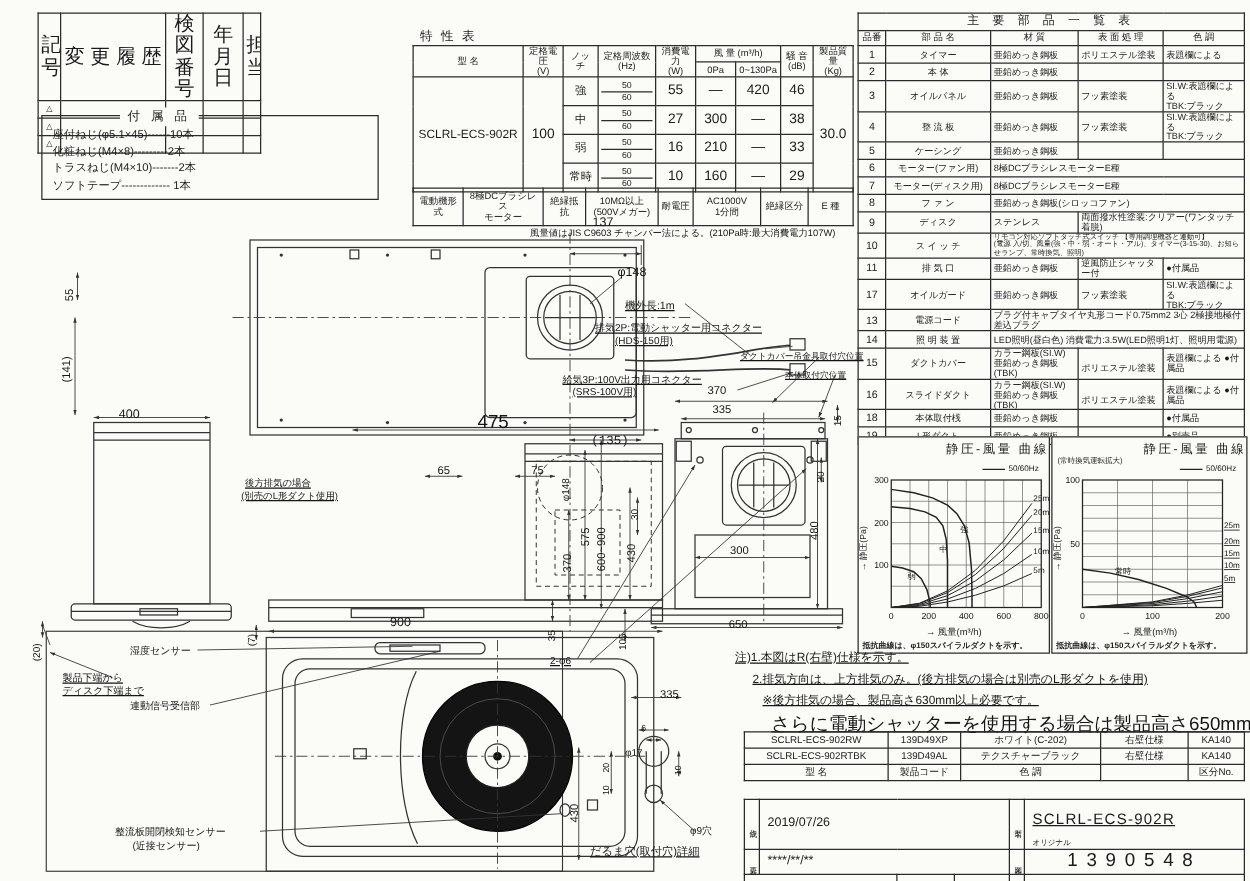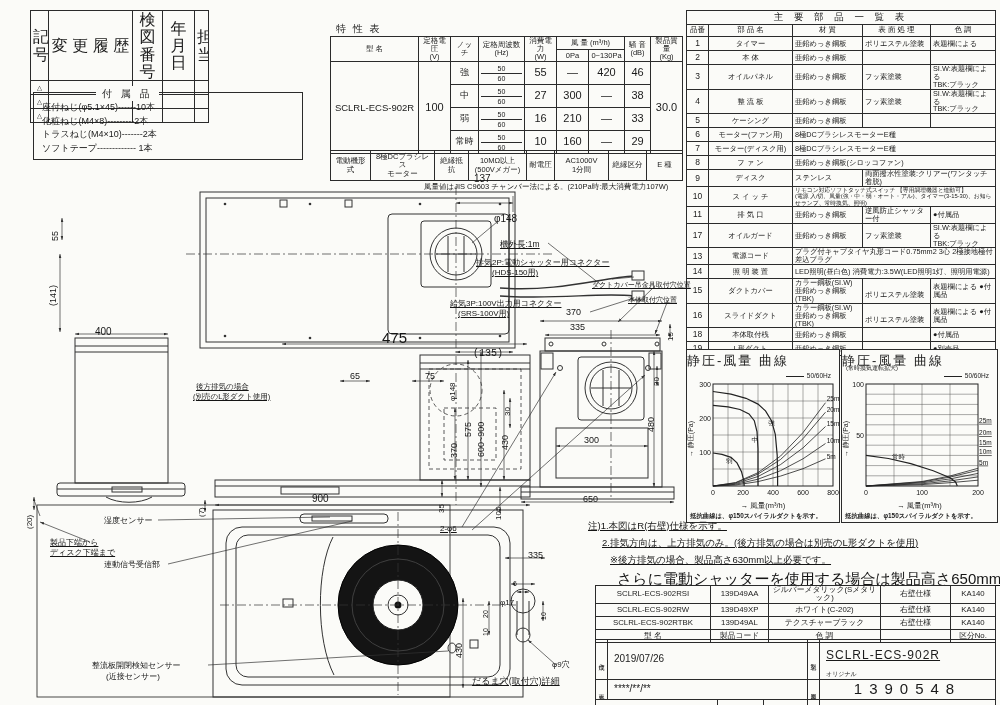--- a/index.html
+++ b/index.html
@@ -23,21 +23,21 @@
   .spec th,.spec td{font-size:7.5px;text-align:center;}
   .spec .big{font-size:11px;}
   .frac span{display:block;font-size:7px;line-height:9px;}
   .frac span:first-child{border-bottom:1px solid #2b2b2b;}
   
   .parts td{font-size:7.3px;text-align:left;}
   .parts td.c{text-align:center;}
   .parts .ttl{border:1px solid #2b2b2b;text-align:center;font-size:9.5px;letter-spacing:4px;height:13px;}
   
   .chart-box{position:absolute;border:1.2px solid #2b2b2b;background:#fbfbf8;}
-  .chart-title{text-align:left;font-size:13px;letter-spacing:2px;padding-top:2px;}
+  .chart-title{text-align:right;font-size:10px;letter-spacing:2px;padding-top:2px;}
   .chart-sub{position:absolute;left:4px;top:14px;font-size:6px;}
   .chart-legend{position:absolute;right:8px;top:22px;font-size:6.5px;}
   .chart-legend .ln{display:inline-block;width:18px;border-top:1.2px solid #222;vertical-align:middle;margin-right:3px;}
   .chart-note{position:absolute;bottom:1px;left:3px;font-size:6.4px;font-weight:bold;}
   .chart-xlabel{position:absolute;bottom:11px;left:0;right:0;text-align:center;font-size:7.5px;}
   .chart-ylabel{position:absolute;left:-14px;top:84px;font-size:7px;transform:rotate(-90deg);}
   
   .model td{font-size:7.8px;text-align:center;height:12px;}
   .tb td{font-size:8px;}
   .small6{font-size:6px;}
@@ -631,27 +631,20 @@
   <table class="model abs" style="left:595px;top:585px;width:400px">
     <colgroup>
         <col style="width:115px">
         <col style="width:58px">
         <col style="width:112px">
         <col style="width:70px">
         <col style="width:45px">
       </colgroup>
     <tbody id="model-body">
         <tr>
-          <td>SCLRL-ECS-902RSI</td>
-          <td>139D49AA</td>
-          <td>シルバーメタリック(Sメタリック)</td>
-          <td>右壁仕様</td>
-          <td>KA140</td>
-        </tr>
-        <tr>
           <td>SCLRL-ECS-902RW</td>
           <td>139D49XP</td>
           <td>ホワイト(C-202)</td>
           <td>右壁仕様</td>
           <td>KA140</td>
         </tr>
         <tr>
           <td>SCLRL-ECS-902RTBK</td>
           <td>139D49AL</td>
           <td>テクスチャーブラック</td>

